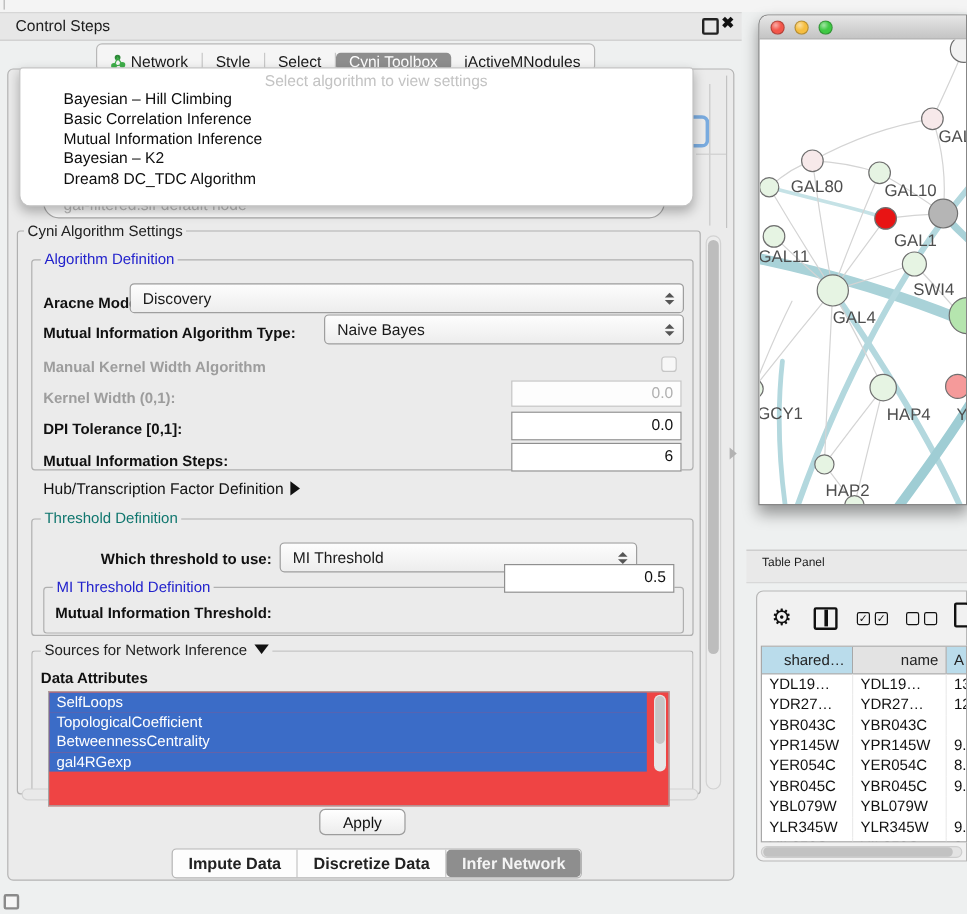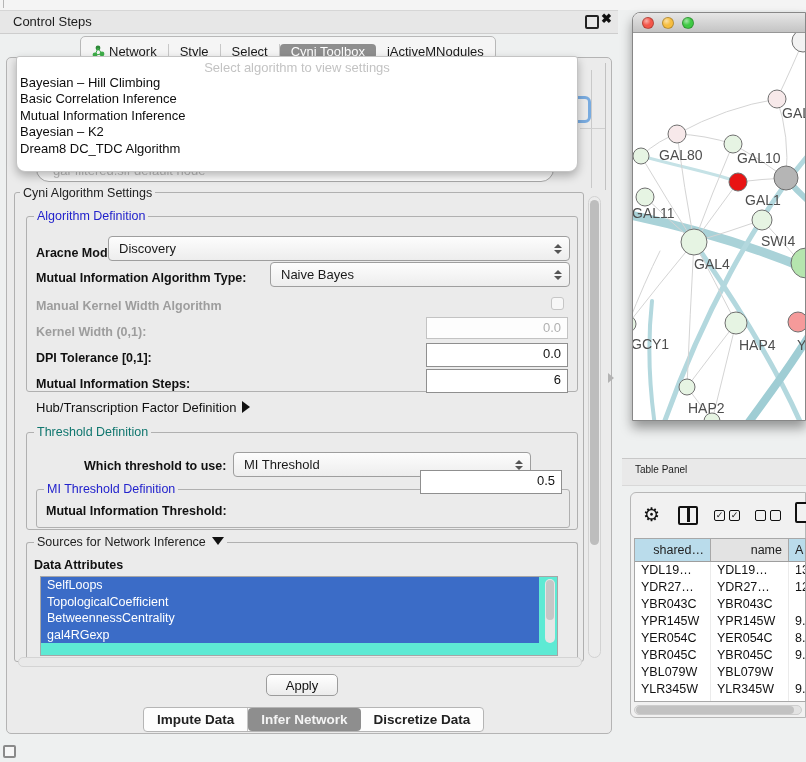--- a/index.html
+++ b/index.html
@@ -26,21 +26,21 @@
 
   
   .bg-combo{left:36px;top:156px;width:518px;height:26px;border:1px solid #a9a9a9;border-radius:13px;background:#fdfdfd;z-index:2;box-sizing:border-box;}
   .bg-combo span{position:absolute;left:16px;top:6px;font-size:13px;color:#bdbdbd;white-space:nowrap;}
   .frag-focus{left:572px;top:96px;width:13px;height:21px;border:3px solid #79abdf;border-radius:6px;z-index:2;}
   .frag-v1{left:591px;top:70px;width:1px;height:118px;background:#c9c9c9;z-index:2;}
   .frag-v2{left:605px;top:63px;width:1px;height:127px;background:#c2c2c2;z-index:2;}
   .frag-h1{left:580px;top:128px;width:25px;height:1px;background:#cfcfcf;z-index:2;}
 
   
-  .algo-pop{left:16px;top:56px;width:562px;height:116px;background:#ffffff;border:1px solid #c4c4c4;border-radius:3px 3px 9px 9px;box-shadow:0 4px 10px rgba(0,0,0,0.28);z-index:20;box-sizing:border-box;overflow:hidden;}
+  .algo-pop{left:16px;top:56px;width:562px;height:116px;background:#ffffff;border:1px solid #c4c4c4;border-radius:3px 3px 9px 9px;box-shadow:0 4px 10px rgba(0,0,0,0.28);z-index:20;box-sizing:border-box;overflow:hidden;padding-left:33px;}
   .algo-ph{text-align:center;color:#c3c3c3;font-size:13px;margin-top:3px;}
   .algo-item{font-size:13px;color:#0d0d0d;line-height:16.4px;padding-left:3px;white-space:nowrap;}
   .algo-item.sel{font-weight:bold;}
 
   
   .group{border:1px solid #b0b0b0;border-radius:3px;box-sizing:border-box;}
   .gtitle{position:absolute;font-size:12.5px;background:#ebebeb;padding:0 3px;white-space:nowrap;}
   .blue{color:#2222cc;} .green{color:#0f766e;} .dark{color:#222;}
   .flabel{font-size:12.5px;font-weight:bold;color:#111;white-space:nowrap;}
   .flabel.dis{color:#9d9d9d;}
@@ -48,21 +48,21 @@
   .stepper{position:absolute;right:7px;top:50%;transform:translateY(-50%);display:flex;flex-direction:column;gap:2px;}
   .stepper i{display:block;width:0;height:0;border-left:4px solid transparent;border-right:4px solid transparent;}
   .stepper .up{border-bottom:4px solid #555;}
   .stepper .dn{border-top:4px solid #555;}
   .tfield{background:#fff;border:1px solid #8f8f8f;box-sizing:border-box;font-size:13px;color:#111;text-align:right;padding:2px 6px 0 0;}
   .tfield.dis{border-color:#c3c3c3;color:#b0b0b0;background:#fdfdfd;}
   .checkbox{width:13px;height:13px;border:1px solid #c6c6c6;border-radius:3px;background:#f7f7f7;box-sizing:border-box;}
   .tri-right{display:inline-block;width:0;height:0;border-top:6px solid transparent;border-bottom:6px solid transparent;border-left:8px solid #111;vertical-align:-1px;margin-left:6px;}
   .tri-down{display:inline-block;width:0;height:0;border-left:6px solid transparent;border-right:6px solid transparent;border-top:8px solid #111;vertical-align:1px;margin-left:6px;}
 
-  .attr-list{left:40px;top:576px;width:518px;height:80px;background:#5eead4;border:1px solid #a6a6a6;box-sizing:border-box;overflow:hidden;z-index:1;}
+  .attr-list{left:40px;top:576px;width:518px;height:96px;background:#ef4444;border:1px solid #a6a6a6;box-sizing:border-box;overflow:hidden;z-index:1;}
   .attr-item{height:16.5px;line-height:16.5px;font-size:12.5px;color:#fff;padding-left:6px;width:492px;}
   .attr-scroll{position:absolute;right:2px;top:2px;width:10px;height:64px;background:#e6e6e6;border-radius:5px;}
   .attr-thumb{position:absolute;left:1px;top:1px;width:8px;height:40px;background:#c6c6c6;border-radius:4px;}
 
   .vscroll{left:588px;top:196px;width:13px;height:462px;background:#ececec;border:1px solid #d2d2d2;border-radius:7px;box-sizing:border-box;}
   .vthumb{left:590px;top:200px;width:9px;height:345px;background:#bdbdbd;border-radius:5px;}
   .hbar{left:18px;top:657px;width:564px;height:10px;background:#e9e9e9;border:1px solid #d4d4d4;border-radius:5px;box-sizing:border-box;}
 
   .apply-btn{left:266px;top:674px;width:72px;height:22px;background:linear-gradient(#ffffff,#ececec);border:1px solid #9c9c9c;border-radius:5px;font-size:13px;color:#111;text-align:center;line-height:21px;box-sizing:border-box;}
 
@@ -238,22 +238,22 @@
   </div>
 
   <div class="abs vscroll"></div>
   <div class="abs vthumb"></div>
   <div class="abs hbar"></div>
 
   <div class="abs apply-btn">Apply</div>
 
   <div class="abs btabs">
       <div class="btab">Impute Data</div>
+      <div class="btab">Discretize Data</div>
       <div class="btab sel">Infer Network</div>
-      <div class="btab">Discretize Data</div>
     </div>
 
   <div class="abs splitter"></div>
   <div class="abs mini-win"></div>
 
   <div class="abs blue-panel"></div>
   <div class="abs mac-win">
     <div class="mac-bar">
       <span class="light" style="left: 9px; background: radial-gradient(circle at 35% 30%, rgba(255, 255, 255, 0.533), transparent 45%), rgb(243, 86, 74); border: 1px solid rgba(0, 0, 0, 0.25);"></span>
       <span class="light" style="left: 29px; background: radial-gradient(circle at 35% 30%, rgba(255, 255, 255, 0.533), transparent 45%), rgb(246, 190, 64); border: 1px solid rgba(0, 0, 0, 0.25);"></span>

